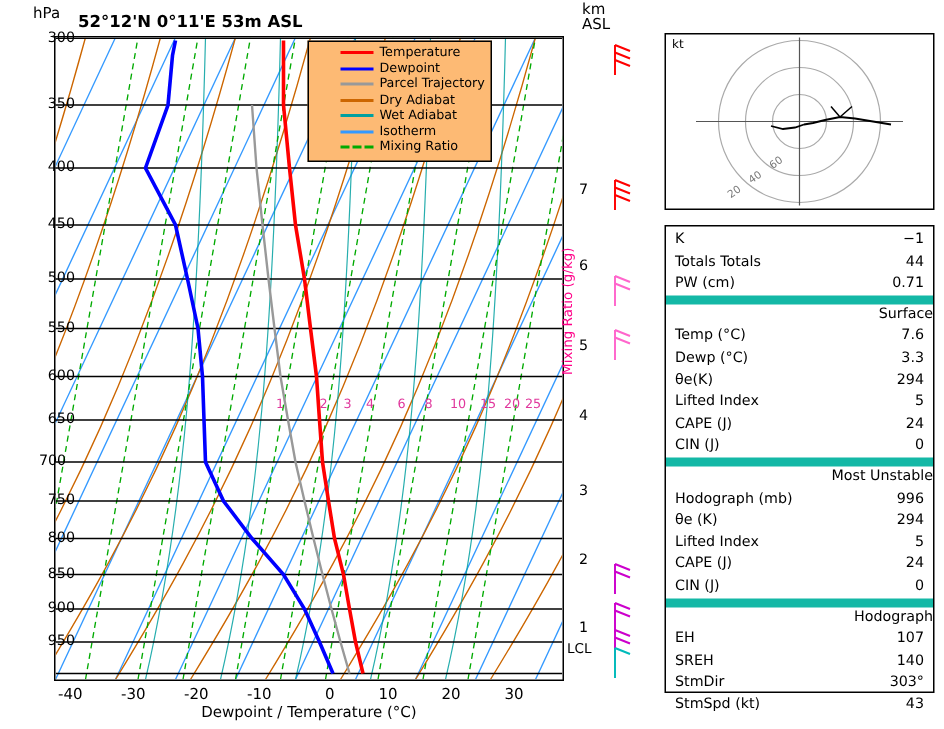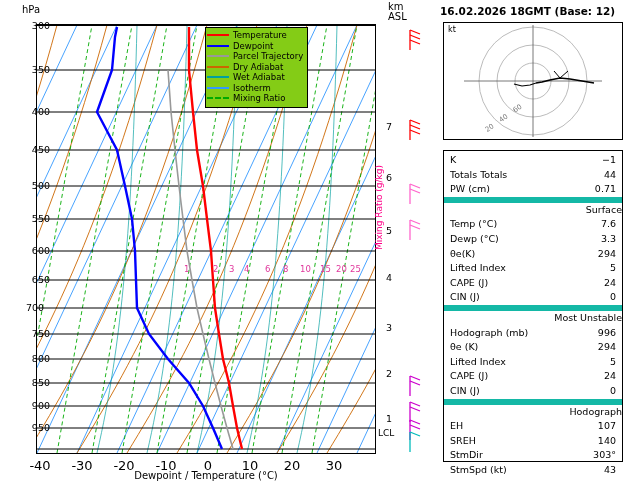--- a/index.html
+++ b/index.html
@@ -8,25 +8,25 @@
   .abs{position:absolute;}
 
   
   #skewt{left:0;top:0;width:430px;height:434px;}
   .hpa-label{left:22px;top:4px;font-size:10px;color:#000;}
   .km-label{left:388px;top:2px;font-size:10px;color:#000;line-height:10px;}
   .title{left:52px;top:8px;font-size:11px;font-weight:bold;color:#000;}
 
   .plotbox{left:36px;top:24px;width:340px;height:430px;border:1px solid #000;box-sizing:border-box;overflow:hidden;background:#fff;}
   .ylab{position:absolute;right:380px;font-size:9.5px;color:#000;text-align:right;width:30px;}
-  .xlab{position:absolute;top:458px;font-size:13px;color:#000;text-align:center;width:30px;}
+  .xlab{position:absolute;top:458px;font-size:10px;color:#000;text-align:right;width:30px;}
   .xaxis-title{left:36px;top:470px;width:340px;text-align:center;font-size:10px;color:#000;}
 
   
-  .legend{left:205px;top:27px;background:#84cc16;border:1px solid #000;padding:2px 4px 3px 1px;font-size:8.5px;line-height:10.5px;}
+  .legend{left:205px;top:27px;background:#fdba74;border:1px solid #000;padding:2px 4px 3px 21px;font-size:8.5px;line-height:10.5px;}
   .legrow{display:flex;align-items:center;height:10.5px;}
   .legline{width:22px;height:0;border-top-width:2px;border-top-style:solid;margin-right:4px;}
   .legtxt{color:#000;}
 
   
   .mixlabel{left:374px;top:250px;transform:rotate(-90deg);transform-origin:left top;font-size:9px;color:#f08;white-space:nowrap;}
 
   .lcl{left:378px;top:428px;font-size:9px;color:#000;}
 
   
@@ -44,20 +44,21 @@
   svg{display:block;}
 </style>
 </head>
 <body>
 
 <div class="root">
 
   <div class="abs" id="skewt">
 
     <div class="abs hpa-label">hPa</div>
+    <div class="abs title">52°12'N 0°11'E 53m ASL</div>
     <div class="abs km-label">km<br>ASL</div>
 
     <div class="abs plotbox">
       <svg width="338" height="428" viewBox="0 0 338 428">
         <defs>
           <clipPath id="clip">
               <rect x="0" y="0" width="338" height="428"></rect>
             </clipPath>
         </defs>
         <g clip-path="url(#clip)">
@@ -258,21 +259,20 @@
       </div>
       <div class="legrow">
         <span class="legline" style="border-top-color:#00aa00;border-top-style:dashed;"></span>
         <span class="legtxt">Mixing Ratio</span>
       </div>
     </div>
   </div>
 
   <div class="abs" id="right"></div>
 
-  <div class="abs datehdr">16.02.2026 18GMT (Base: 12)</div>
 
   <div class="abs hodobox">
     <svg width="178" height="116" viewBox="0 0 178 116">
       <g stroke="#aaaaaa" stroke-width="0.8" fill="none">
         <circle cx="89" cy="58" r="18"></circle>
         <circle cx="89" cy="58" r="36"></circle>
         <circle cx="89" cy="58" r="54"></circle>
       </g>
       <g stroke="#555555" stroke-width="0.8">
         <line x1="89" y1="2" x2="89" y2="114"></line>

